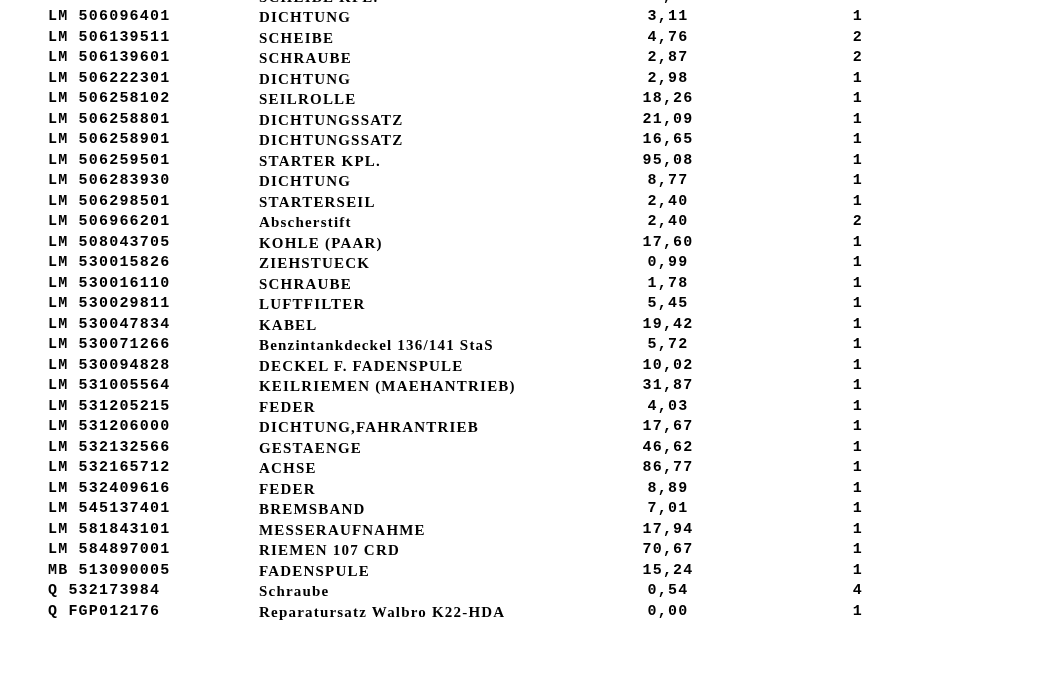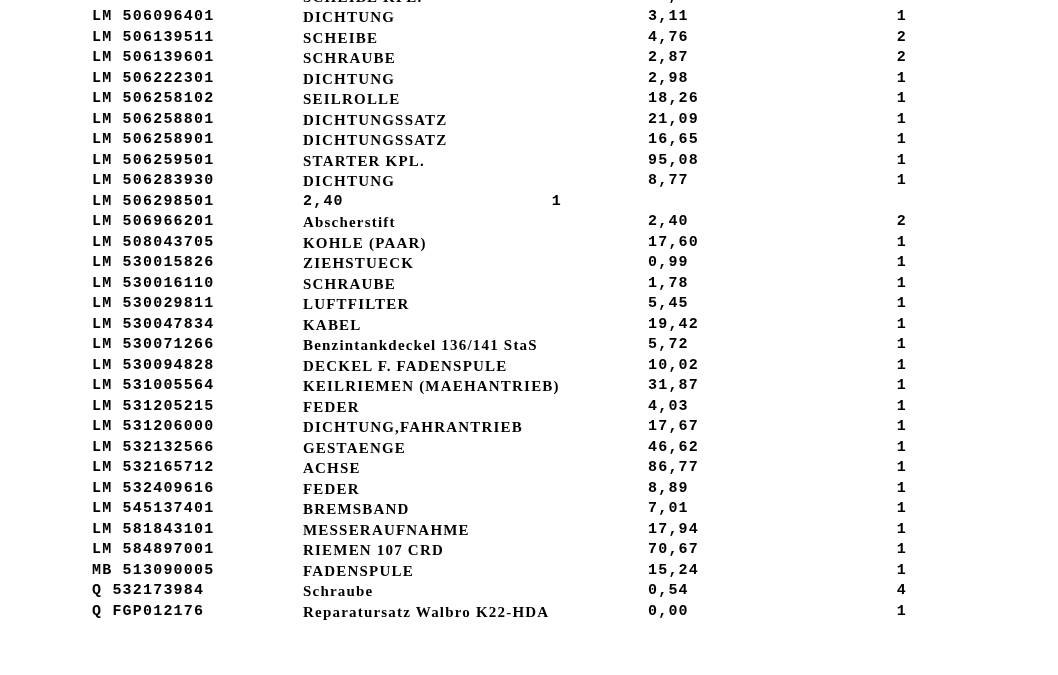--- a/index.html
+++ b/index.html
@@ -25,26 +25,26 @@
     overflow: hidden;
   }
   
   .rows {
     margin-top: -13.5px;
   }
   .row {
     display: flex;
     height: 20.5px;
     line-height: 20.5px;
-    padding-left: 92px;
+    padding-left: 48px;
     white-space: pre;
   }
   .col-part  { width: 211px; overflow: hidden; }
   .col-desc  { width: 345px; overflow: hidden; font-family: Liberation Serif, serif; }
-  .col-price { width: 128px; text-align: left; }
+  .col-price { width: 128px; text-align: center; }
   .col-qty   { width: 131px; text-align: right; }
 </style>
 </head>
 <body>
 
 <div class="doc-page">
   <div class="rows">
   <div class="row">
     <span class="col-part">LM 506065501</span>
     <span class="col-desc">SCHEIBE KPL.</span>
@@ -110,20 +110,21 @@
 
   <div class="row">
     <span class="col-part">LM 506283930</span>
     <span class="col-desc">DICHTUNG</span>
     <span class="col-price">8,77</span>
     <span class="col-qty">1</span>
   </div>
 
   <div class="row">
     <span class="col-part">LM 506298501</span>
+    <span class="col-desc">STARTERSEIL</span>
     <span class="col-price">2,40</span>
     <span class="col-qty">1</span>
   </div>
 
   <div class="row">
     <span class="col-part">LM 506966201</span>
     <span class="col-desc">Abscherstift</span>
     <span class="col-price">2,40</span>
     <span class="col-qty">2</span>
   </div>

